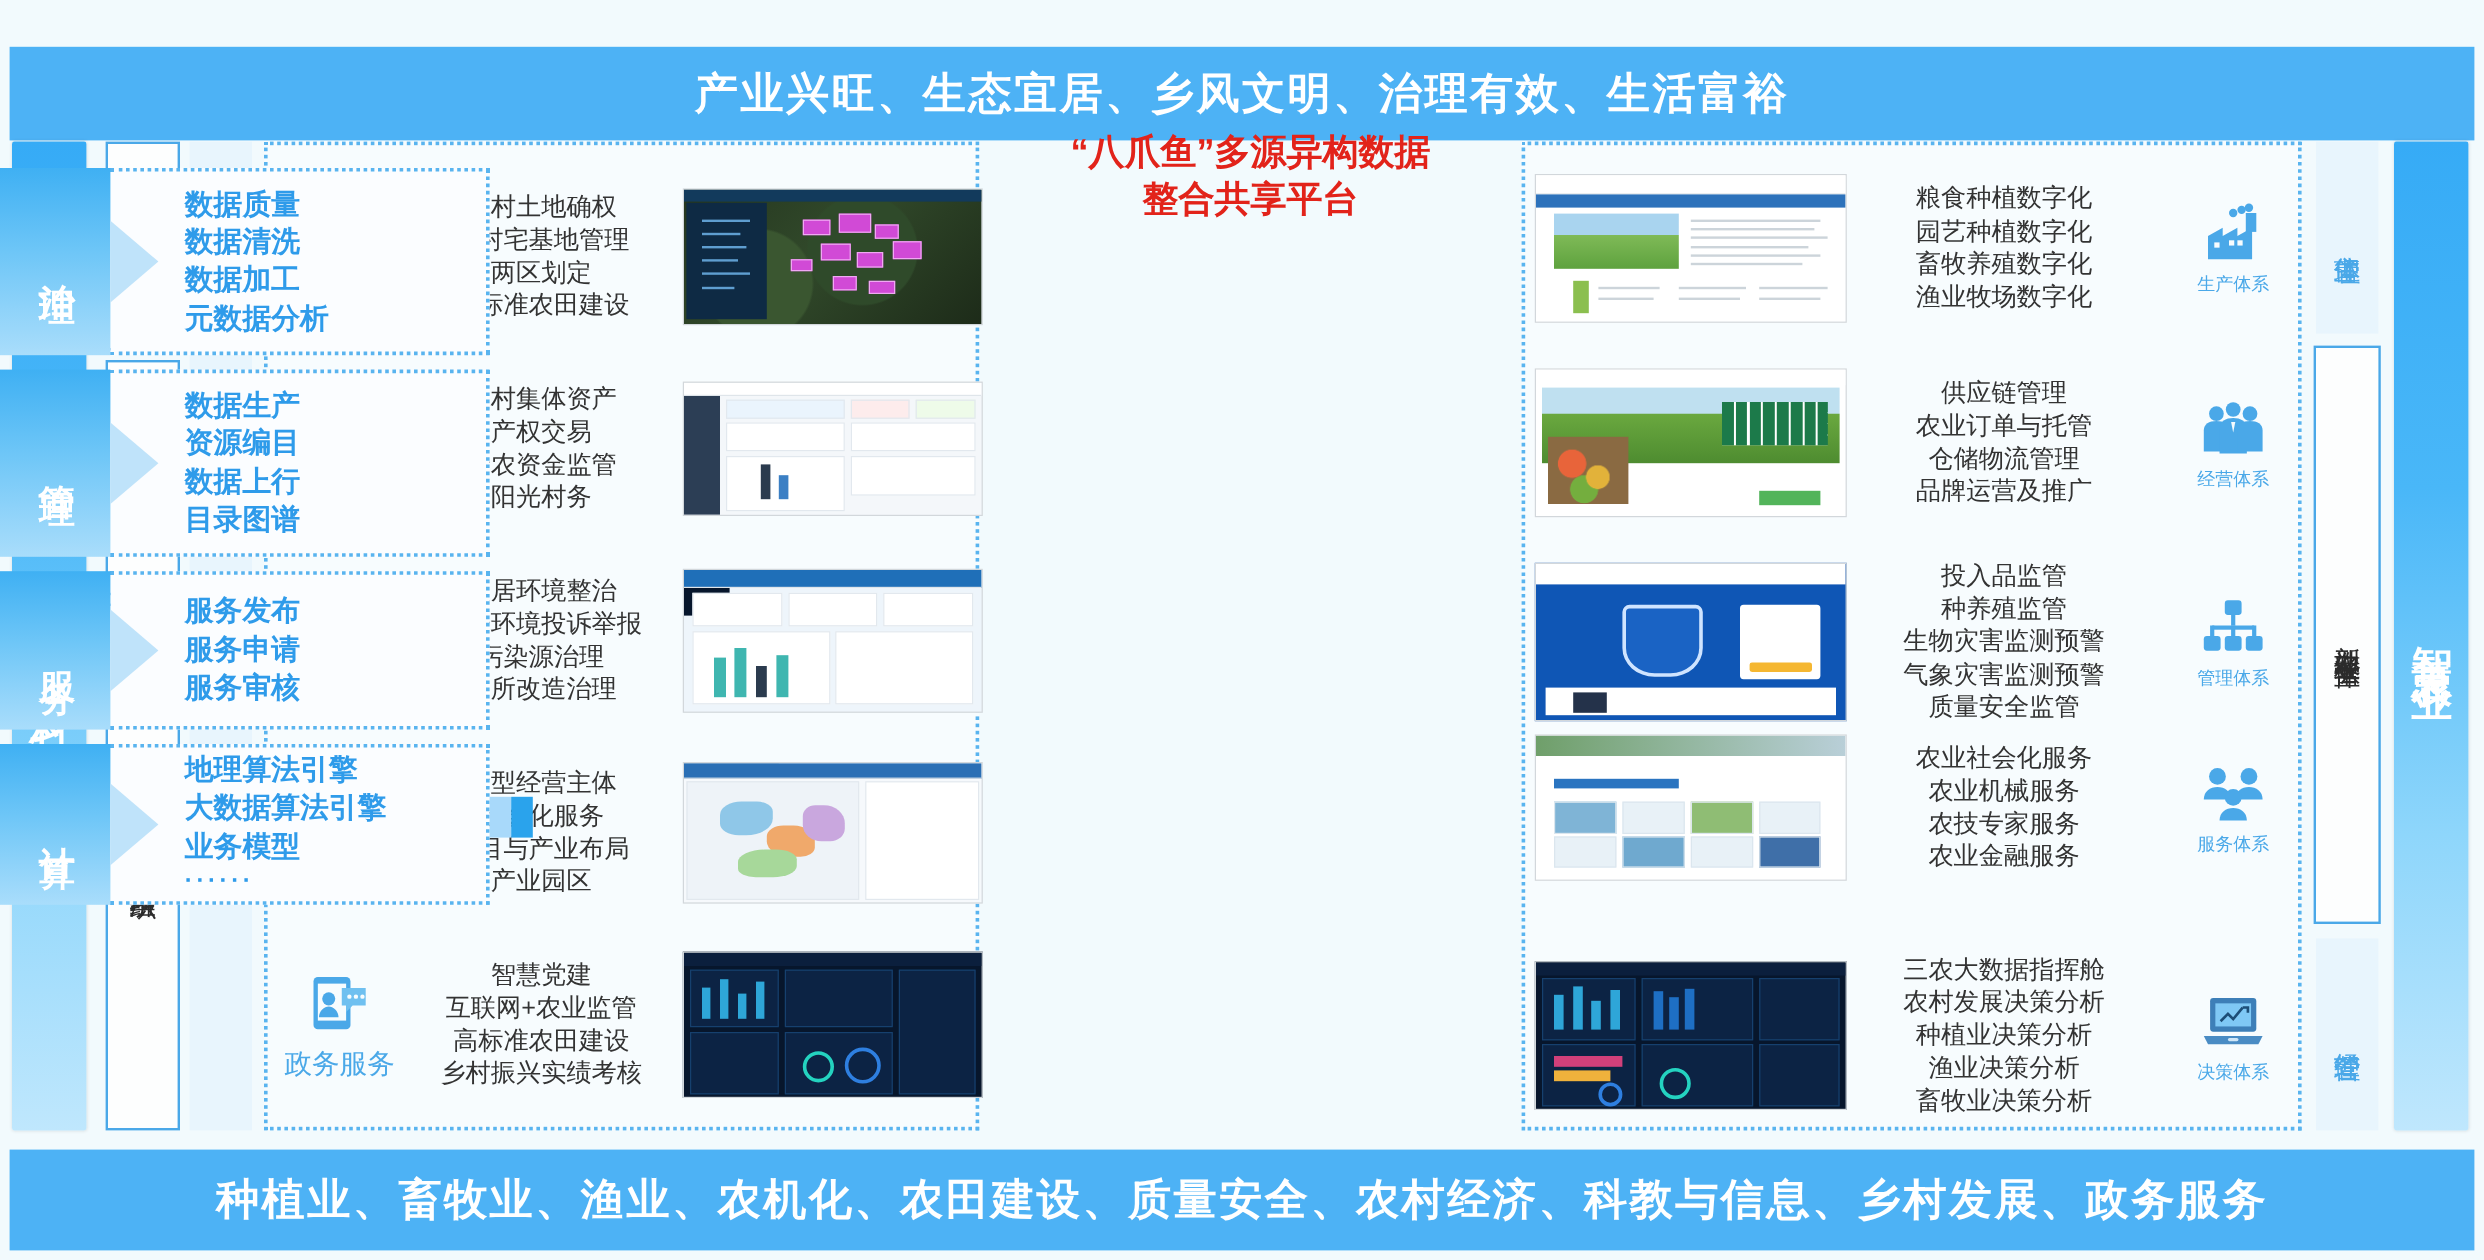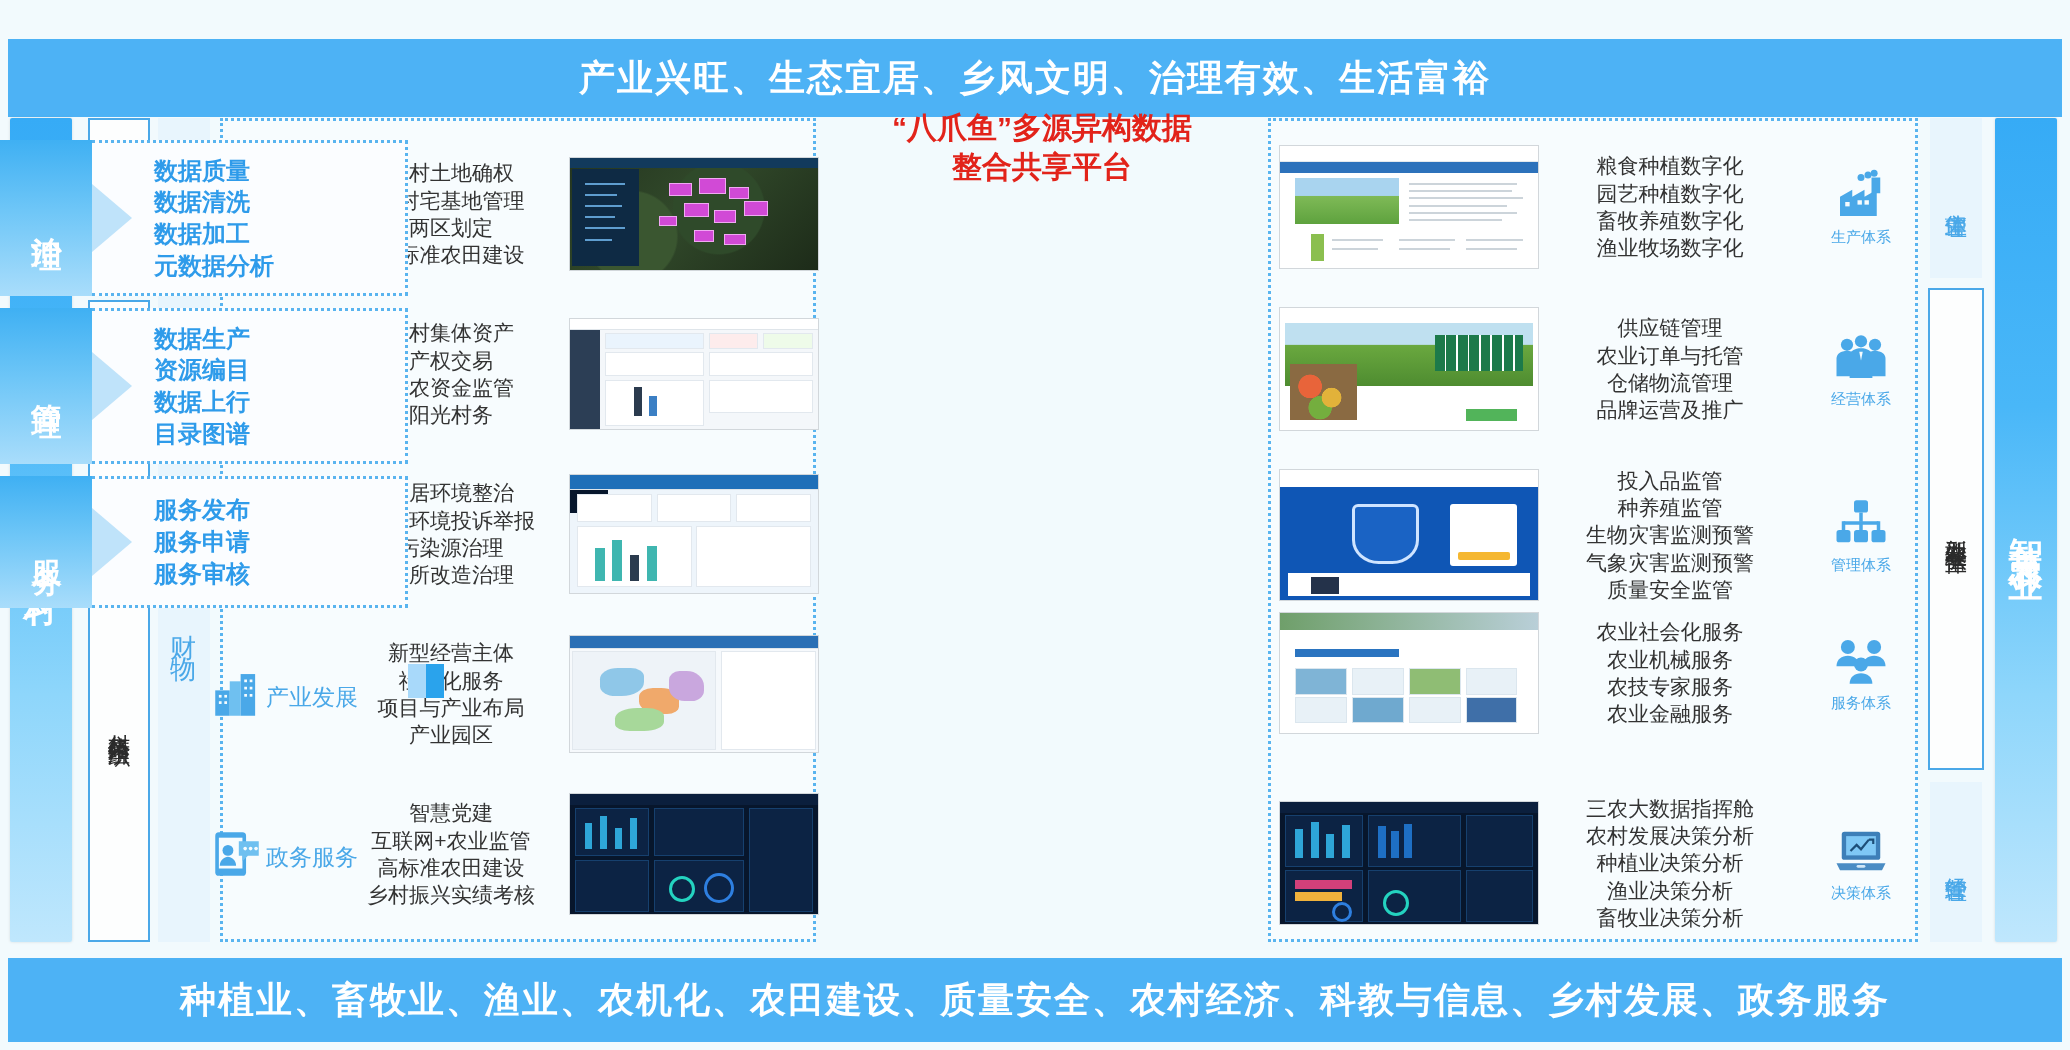--- a/index.html
+++ b/index.html
@@ -76,21 +76,21 @@
   .panel{
     position:absolute; border:3px dotted #59b4ef; background:#f7fcfe;
   }
   #panel-left{ left:220px; top:118px; width:596px; height:824px; }
   #panel-mid{ left:838px; top:188px; width:408px; height:754px; background:transparent; border:none; }
   #panel-right{ left:1268px; top:118px; width:650px; height:824px; }
 
   
   .lrow{ position:absolute; left:0; width:596px; display:flex; align-items:center; }
   .lrow .ico{
-    width:110px; flex:0 0 110px; display:flex; 
+    width:110px; flex:0 0 110px; display:flex; flex-direction:column;
     align-items:center; justify-content:center; padding-left:10px;
   }
   .lrow .ico svg{ width:58px; height:58px; display:block; }
   .lrow .ico .cap{ color:#4aa8e8; font-size:23px; margin-top:6px; white-space:nowrap; }
   .lrow .txt{
     flex:1 1 auto; text-align:center; color:#333; font-size:21px; line-height:1.30;
     padding:0 6px;
   }
   .lrow .shot{ width:250px; flex:0 0 250px; }
 
@@ -453,20 +453,31 @@
     <div class="tag">服务</div>
     <div class="body">
       <ul>
         <li>服务发布</li>
         <li>服务申请</li>
         <li>服务审核</li>
       </ul>
     </div>
   </div>
 
+  <div class="flow" style="top:620px;height:134px;">
+    <div class="tag">计算</div>
+    <div class="body">
+      <ul>
+        <li>地理算法引擎</li>
+        <li>大数据算法引擎</li>
+        <li>业务模型</li>
+        <li class="dots">······</li>
+      </ul>
+    </div>
+  </div>
 
   <div class="conn" style="left:408px;top:664px;">
     <span class="a"></span>
       <span class="b"></span>
   </div>
 </div>
 
 <div class="panel" id="panel-right">
 
   <div class="rrow" style="top:10px;height:152px;">

